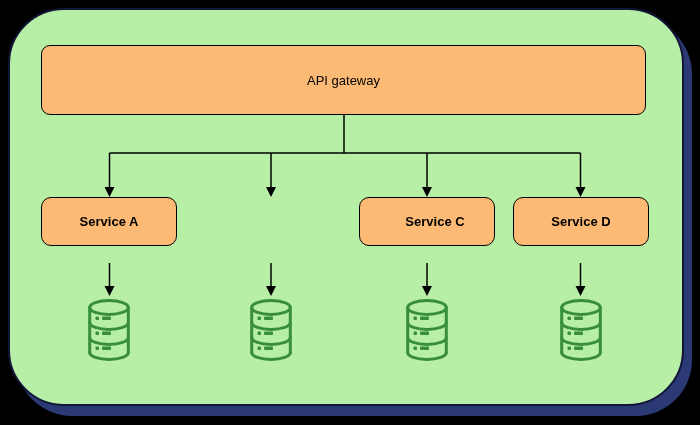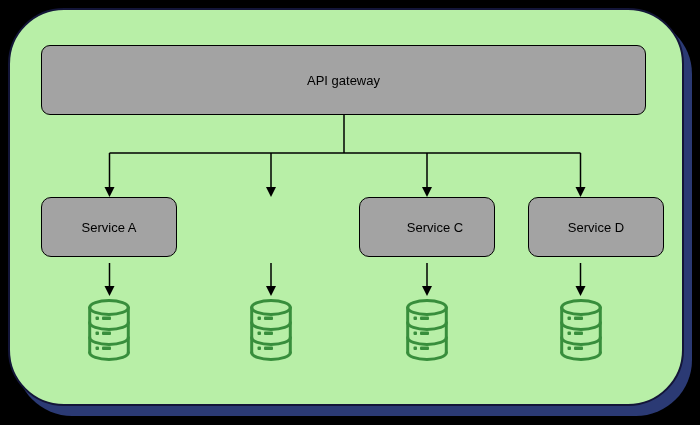--- a/index.html
+++ b/index.html
@@ -29,46 +29,47 @@
   .overlay {
     position: absolute;
     left: 0;
     top: 0;
     width: 700px;
     height: 425px;
     pointer-events: none;
   }
   .node {
     position: absolute;
-    background: #a3a3a3;
+    background: #fdba74;
     border: 1.5px solid #000000;
     border-radius: 9px;
     display: flex;
     align-items: center;
     justify-content: center;
     font-size: 13px;
     color: #000000;
     box-sizing: border-box;
   }
   .gateway {
     left: 41px;
     top: 45px;
     width: 605px;
     height: 70px;
   }
   .service {
     top: 197px;
     width: 136px;
-    height: 60px;
+    height: 49px;
     border-radius: 10px;
+    font-weight: bold;
   }
   .svc-a { left: 41px; }
   .svc-b { left: 203px; }
   .svc-c { left: 359px; padding-left: 16px; }
-  .svc-d { left: 528px; }
+  .svc-d { left: 513px; }
   .db {
     position: absolute;
     top: 298px;
     width: 44px;
     height: 64px;
   }
   .db-a { left: 87px; }
   .db-b { left: 249px; }
   .db-c { left: 405px; }
   .db-d { left: 559px; }

